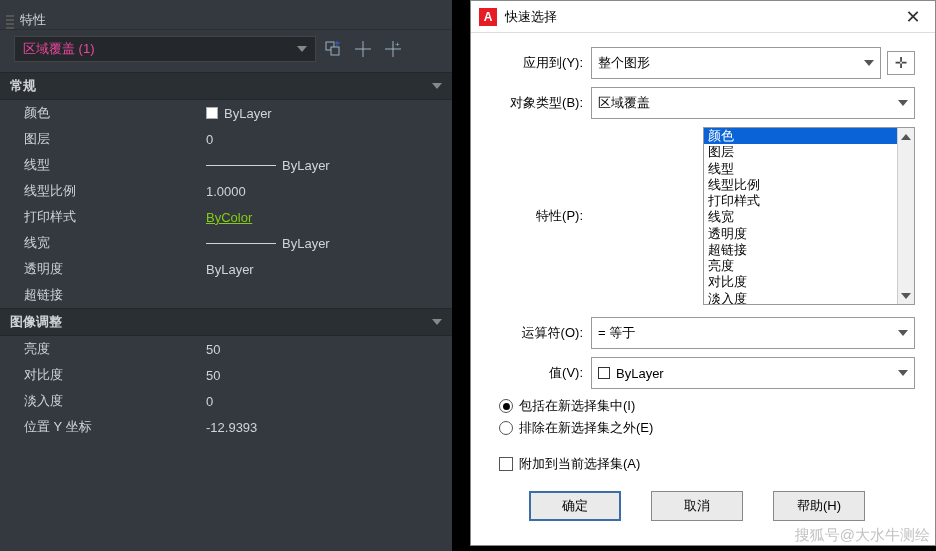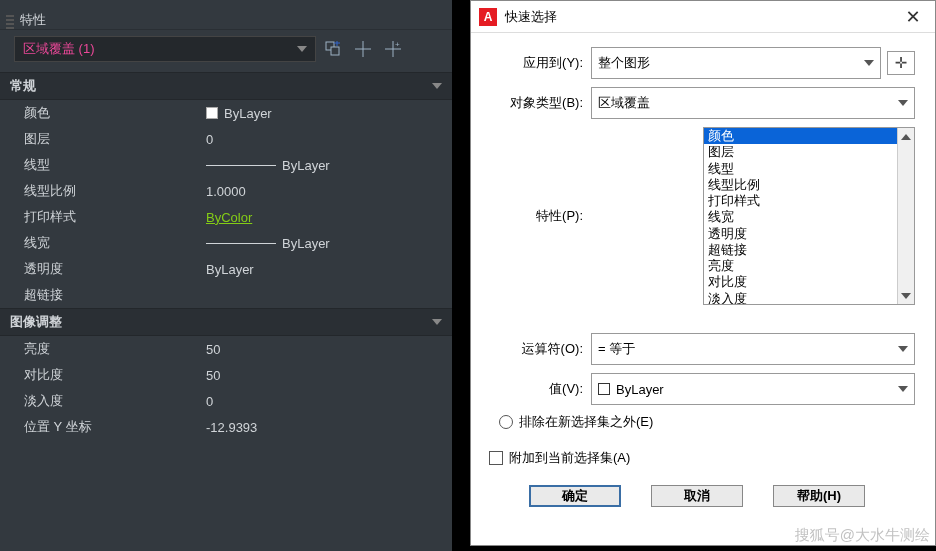--- a/index.html
+++ b/index.html
@@ -53,21 +53,21 @@
 .tri-up { width:0;height:0;border-left:5px solid transparent;border-right:5px solid transparent;border-bottom:6px solid #555; }
 .tri-dn { width:0;height:0;border-left:5px solid transparent;border-right:5px solid transparent;border-top:6px solid #555; }
 
 .fieldset-label { margin:10px 0 4px 10px; }
 .radio-row, .check-row { display:flex; align-items:center; gap:6px; margin:4px 0 4px 20px; }
 .radio { width:14px; height:14px; border-radius:50%; border:1px solid #555; display:flex; align-items:center; justify-content:center; }
 .radio.checked::after { content:""; width:7px; height:7px; border-radius:50%; background:#000; }
 .checkbox { width:14px; height:14px; border:1px solid #555; background:#fff; }
 
 .dlg-buttons { display:flex; gap:30px; justify-content:center; margin-top:18px; }
-.win-btn { min-width:92px; height:22px; border:1px solid #888; background:#eaeaea; display:flex; align-items:center; justify-content:center;font-weight:bold; }
+.win-btn { min-width:92px; height:30px; border:1px solid #888; background:#eaeaea; display:flex; align-items:center; justify-content:center; }
 .win-btn.primary { border:2px solid #3a6ea5; }
 
 .watermark { position:absolute; right:6px; bottom:6px; color:#b7b7b7; font-size:15px; opacity:0.85; pointer-events:none; }
 </style>
 </head>
 <body>
 
 <div class="props">
   <div class="props-title">
     <span class="grip"></span>
@@ -252,45 +252,49 @@
           <div class="arrow">
               <span class="tri-up"></span>
             </div>
           <div class="arrow">
               <span class="tri-dn"></span>
             </div>
         </div>
       </div>
     </div>
 
-    <div class="dlg-row" style="margin-top:28px">
+    <div class="dlg-row" style="margin-top:12px">
       <div class="dlg-label">运算符(O):</div>
       <div class="dlg-select">
         <span>= 等于</span>
         <span class="tri"></span>
       </div>
     </div>
 
     <div class="dlg-row">
       <div class="dlg-label">值(V):</div>
       <div class="dlg-select val">
         <span class="left">
             <span class="box"></span>
             <span>ByLayer</span>
           </span>
         <span class="tri"></span>
       </div>
     </div>
 
     <div class="radio-row">
+      <span class="radio checked"></span>
+      <span>包括在新选择集中(I)</span>
+    </div>
+    <div class="radio-row">
       <span class="radio"></span>
       <span>排除在新选择集之外(E)</span>
     </div>
 
-    <div class="check-row" style="margin-top:18px; margin-left:10px">
+    <div class="check-row" style="margin-top:18px; ">
       <span class="checkbox"></span>
       <span>附加到当前选择集(A)</span>
     </div>
 
     <div class="dlg-buttons">
       <div class="win-btn primary">
           <span>确定</span>
         </div>
       <div class="win-btn">
           <span>取消</span>

